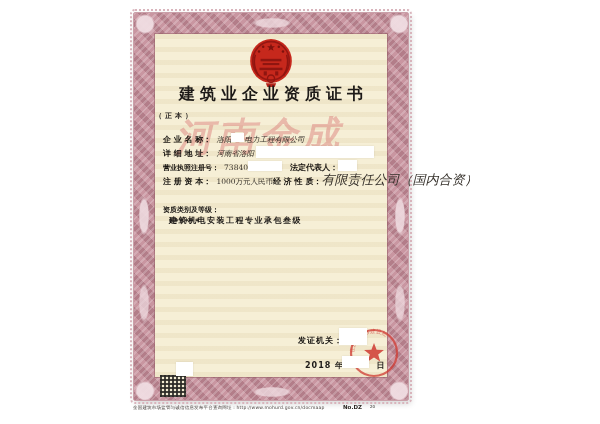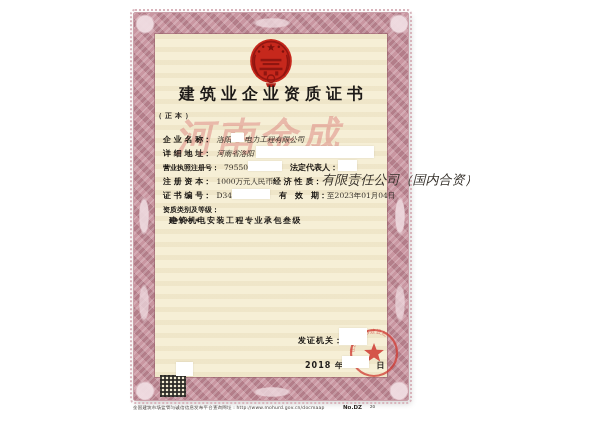--- a/index.html
+++ b/index.html
@@ -127,34 +127,29 @@
       <span class="val">河南省洛阳</span><span class="redact" style="width:118px;height:12px;margin-left:2px;"></span>
     </div>
 
     <div class="row r-name">
       <span class="lbl">企 业 名 称：</span>
       <span class="val">洛阳</span><span class="redact" style="width:13px;height:9px;"></span><span class="val">电力工程有限公司</span>
     </div>
 
     <div class="row r-lic">
       <span class="lbl small">营业执照注册号：</span>
-      <span class="val num">79550</span><span class="redact" style="width:34px;height:10px;"></span>
+      <span class="val num">73840</span><span class="redact" style="width:34px;height:10px;"></span>
       <span class="lbl" style="margin-left:3px;">法定代表人：</span><span class="redact" style="width:19px;height:11px;"></span>
     </div>
 
     <div class="row r-cap">
       <span class="lbl">注 册 资 本：</span>
       <span class="val num">1000万元人民币</span><span class="lbl">经 济 性 质：</span><span class="val" style="font-size:13px;text-align:center;">有限责任公司（国内合资）</span>
     </div>
 
-    <div class="row r-cert">
-      <span class="lbl">证 书 编 号：</span>
-      <span class="val num">D34</span><span class="redact" style="width:38px;height:10px;"></span>
-      <span class="lbl" style="margin-left:4px;">有　效　期：</span><span class="val num">至2023年01月04日</span>
-    </div>
 
     <div class="row r-gradel">
       <span class="lbl small">资质类别及等级：</span>
     </div>
 
     <div class="row r-gradev">
       <span class="gradev">建筑机电安装工程专业承包叁级</span>
     </div>
 
     <div class="row r-stars">******</div>

